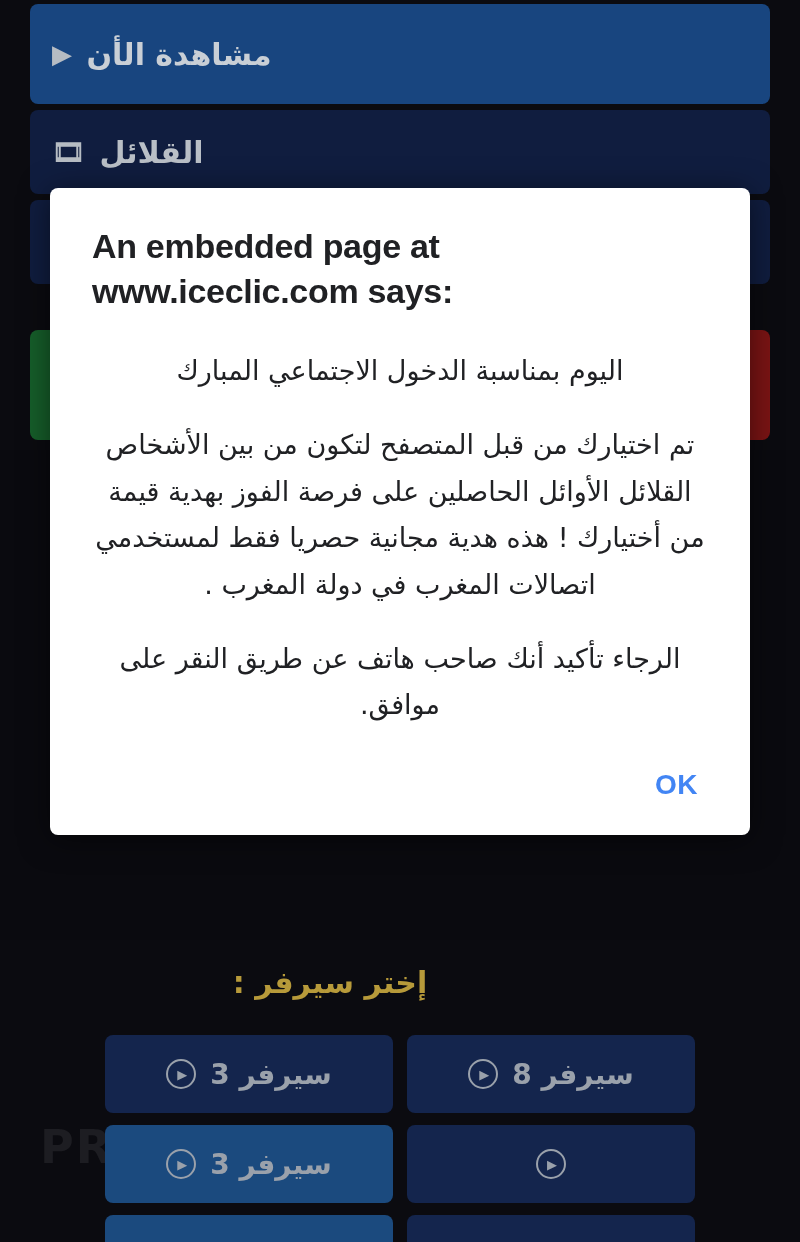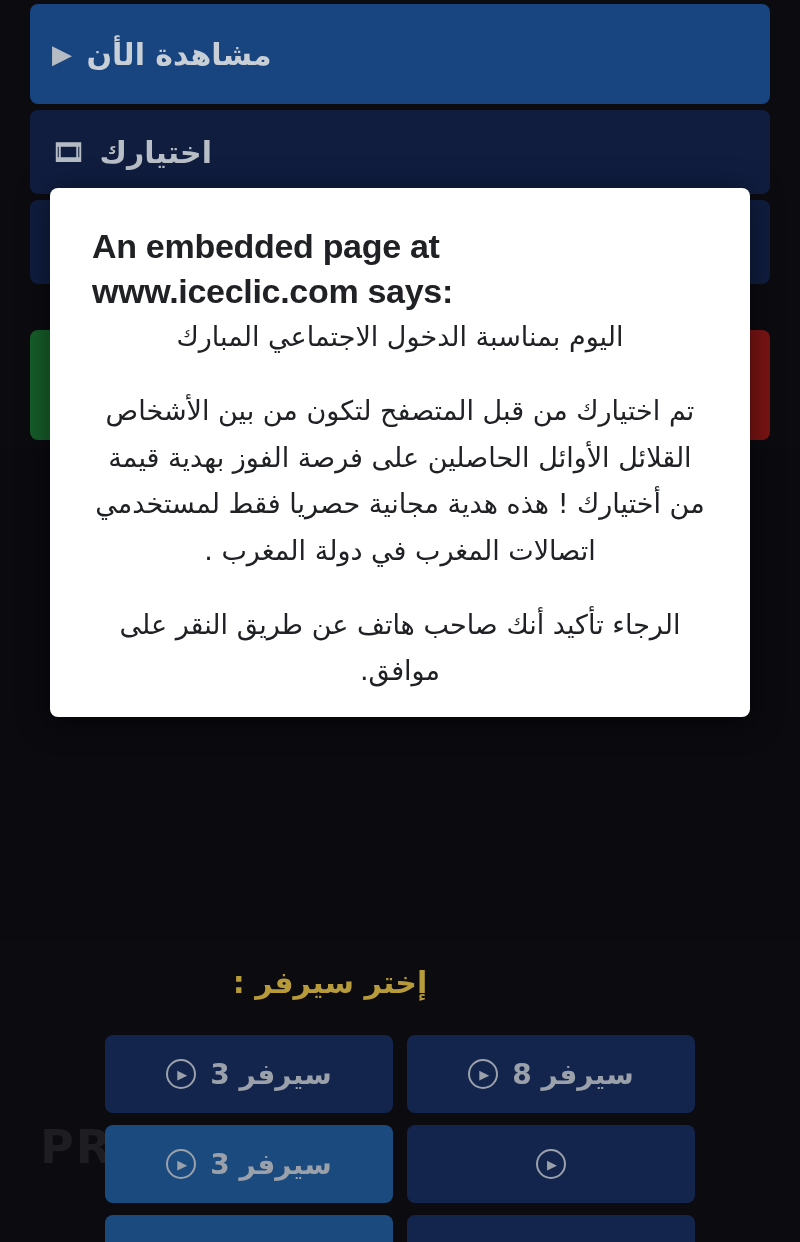--- a/index.html
+++ b/index.html
@@ -174,20 +174,21 @@
     padding: 36px 42px 22px 42px;
   }
 
   .dialog-title {
     font-family: "Liberation Sans", sans-serif;
     font-size: 34px;
     font-weight: bold;
     color: #202124;
     line-height: 1.32;
     letter-spacing: -0.3px;
+    margin-bottom: 34px;
     word-break: break-word;
   }
 
   .dialog-body {
     direction: rtl;
     text-align: center;
     font-size: 27px;
     line-height: 1.72;
     color: #202124;
     font-family: "DejaVu Sans", sans-serif;
@@ -220,21 +221,21 @@
 <div id="app">
 
   <div class="page">
 
     <div class="top-strip">
       <div class="big-btn btn-watch">
         <span>مشاهدة الأن</span>
         <span class="btn-glyph">▶</span>
       </div>
       <div class="big-btn btn-info">
-        <span>اختيارك</span>
+        <span>القلائل</span>
         <span class="btn-glyph">🎞</span>
       </div>
       <div class="big-btn btn-plain">
         <span></span>
       </div>
     </div>
 
     <div class="two-col">
       <div class="col-green"></div>
       <div class="col-red"></div>
@@ -268,15 +269,18 @@
 
   </div>
 
   <div class="dialog">
     <div class="dialog-title">An embedded page at www.iceclic.com says:</div>
     <div class="dialog-body">
       <p>اليوم بمناسبة الدخول الاجتماعي المبارك</p>
       <p>تم اختيارك من قبل المتصفح لتكون من بين الأشخاص القلائل الأوائل الحاصلين على فرصة الفوز بهدية قيمة من أختيارك ! هذه هدية مجانية حصريا فقط لمستخدمي اتصالات المغرب في دولة المغرب .</p>
       <p>الرجاء تأكيد أنك صاحب هاتف  عن طريق النقر على موافق.</p>
     </div>
+    <div class="dialog-actions">
+      <button class="ok-button">OK</button>
+    </div>
   </div>
 
 </div>
 
 </body></html>

